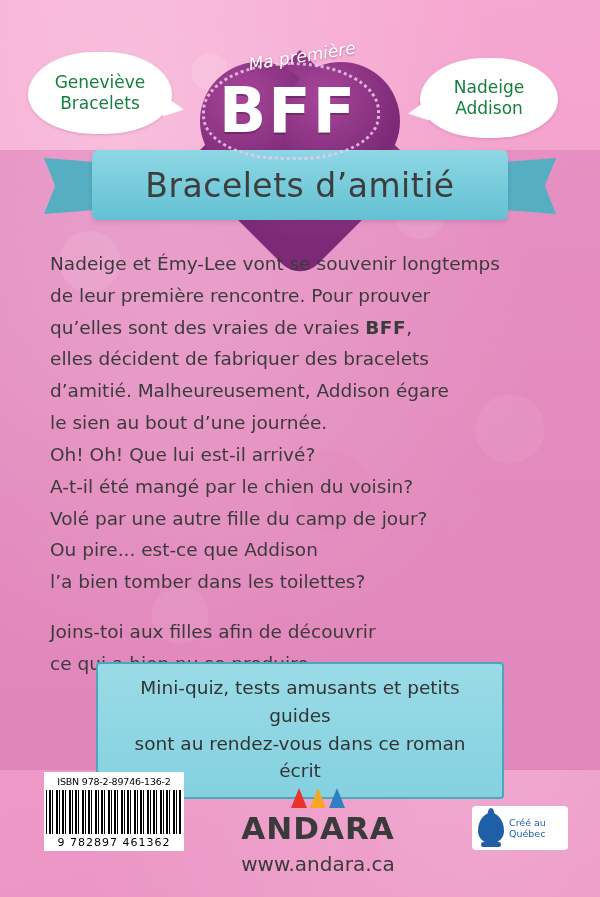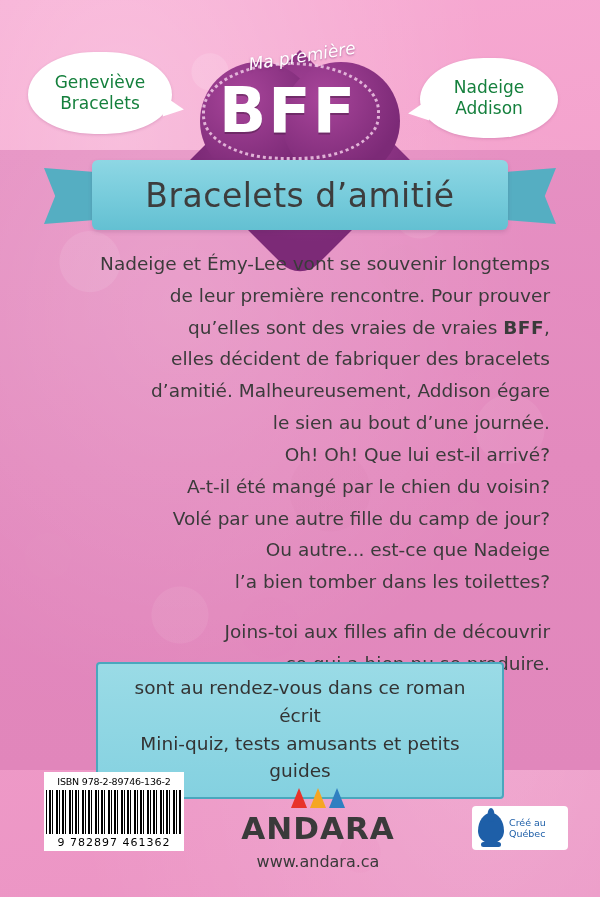--- a/index.html
+++ b/index.html
@@ -183,21 +183,21 @@
     border-top: 10px solid transparent;
     border-bottom: 10px solid transparent;
     border-right: 20px solid #ffffff;
     transform: rotate(-8deg);
   }
 
   
   .ribbon-wrap {
     position: absolute;
     left: 44px;
-    top: 160px;
+    top: 150px;
     width: 512px;
     height: 74px;
   }
   .ribbon-tail {
     position: absolute;
     top: 8px;
     width: 70px;
     height: 56px;
     background: #6fc5d6;
   }
@@ -230,21 +230,21 @@
     color: #3d3d3d;
     letter-spacing: 0.5px;
   }
 
   
   .blurb {
     position: absolute;
     left: 50px;
     top: 248px;
     width: 500px;
-    text-align: right;
+    text-align: left;
     color: #3b3b3b;
     font-family: "DejaVu Sans", sans-serif;
     font-size: 18.5px;
     line-height: 1.72;
   }
   .blurb p { margin: 0; }
   .blurb .spacer { height: 18px; }
   .blurb b {
     font-weight: bold;
     letter-spacing: 0.5px;
@@ -331,21 +331,21 @@
     font-family: "DejaVu Sans", sans-serif;
     font-weight: bold;
     font-size: 31px;
     letter-spacing: 1px;
     color: #3a3a3a;
     text-align: center;
   }
   .pub-url {
     margin-top: 6px;
     font-family: "DejaVu Sans", sans-serif;
-    font-size: 16px;
+    font-size: 20px;
     color: #3a3a3a;
   }
 
   .quebec {
     position: absolute;
     left: 472px;
     top: 806px;
     width: 96px;
     height: 44px;
     background: #ffffff;
@@ -441,30 +441,30 @@
   <div class="blurb">
     <p>Nadeige et Émy-Lee vont se souvenir longtemps</p>
     <p>de leur première rencontre. Pour prouver</p>
     <p>qu’elles sont des vraies de vraies <b>BFF</b>,</p>
     <p>elles décident de fabriquer des bracelets</p>
     <p>d’amitié. Malheureusement, Addison égare</p>
     <p>le sien au bout d’une journée.</p>
     <p>Oh! Oh! Que lui est-il arrivé?</p>
     <p>A-t-il été mangé par le chien du voisin?</p>
     <p>Volé par une autre fille du camp de jour?</p>
-    <p>Ou autre... est-ce que Nadeige</p>
+    <p>Ou pire... est-ce que Addison</p>
     <p>l’a bien tomber dans les toilettes?</p>
     <div class="spacer"></div>
     <p>Joins-toi aux filles afin de découvrir</p>
     <p>ce qui a bien pu se produire.</p>
   </div>
 
   <div class="promo">
+    <p>Mini-quiz, tests amusants et petits guides</p>
     <p>sont au rendez-vous dans ce roman écrit</p>
-    <p>Mini-quiz, tests amusants et petits guides</p>
   </div>
 
   <div class="barcode">
     <div class="isbn-top">ISBN 978-2-89746-136-2</div>
     <div class="bars"></div>
     <div class="isbn-bottom">9 782897 461362</div>
   </div>
 
   <div class="publisher">
     <div class="pub-mark">

